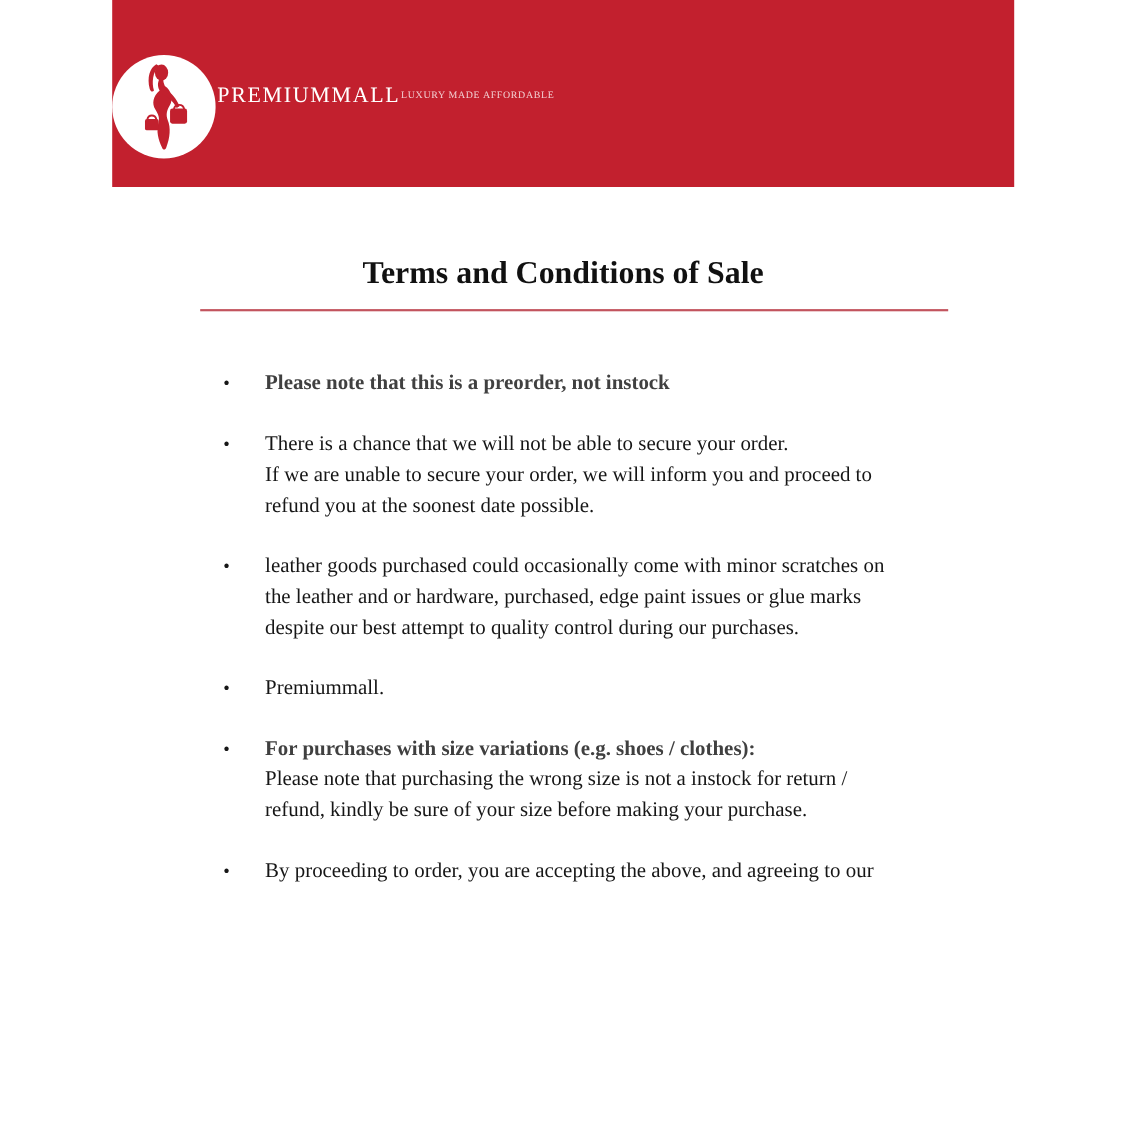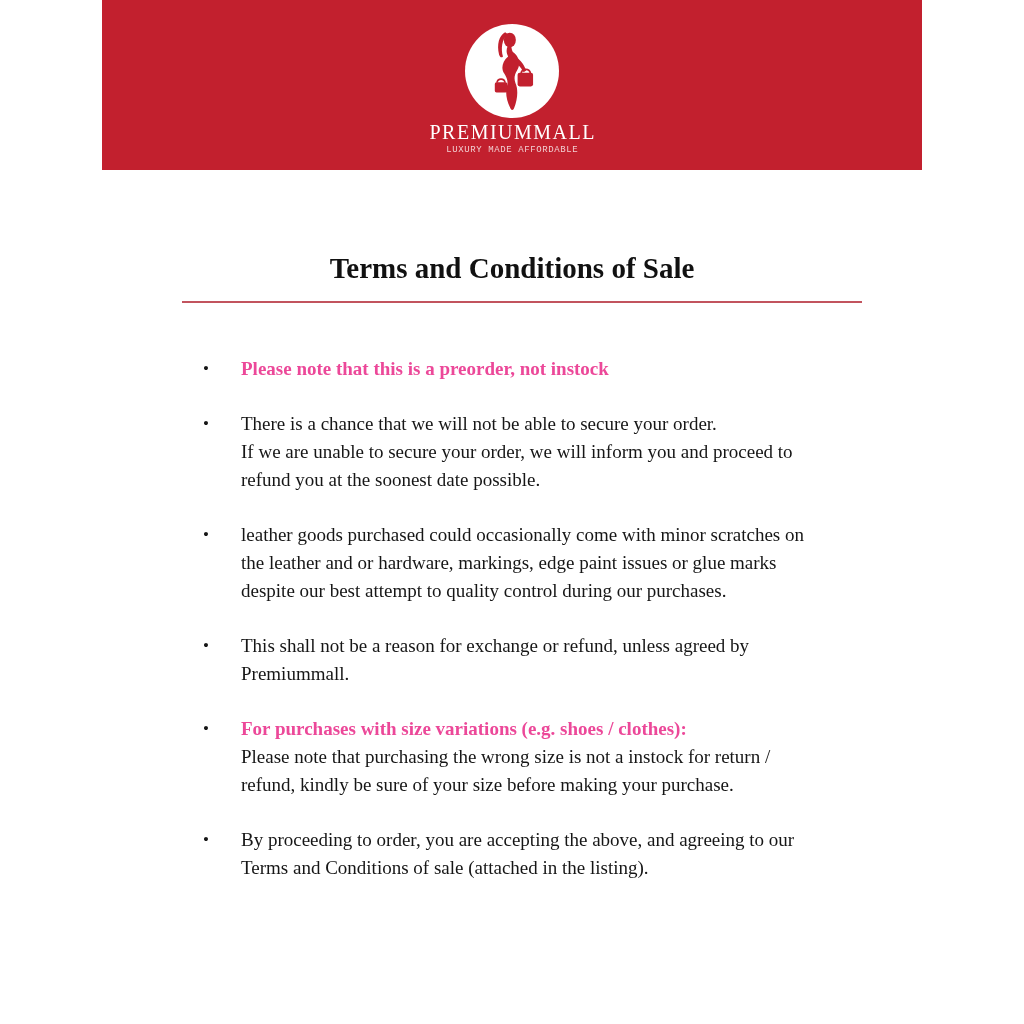--- a/index.html
+++ b/index.html
@@ -7,49 +7,48 @@
   body {
     font-family: "Liberation Serif", "DejaVu Serif", serif;
     color:#161616;
     width:1024px; height:1024px; overflow:hidden;
   }
 
   
   .brand-header {
     width:820px; height:170px; margin:0 auto;
     background:#c2202e;
-    display:flex; flex-direction:column; align-items:center;
+    display:flex; flex-direction:row; align-items:center;
   }
   .logo-circle {
     width:94px; height:94px; margin-top:24px;
     background:#ffffff; border-radius:50%;
     display:flex; align-items:center; justify-content:center;
     overflow:hidden;
   }
   .logo-circle svg { width:86px; height:86px; display:block; }
   .brand-name {
     margin-top:3px;
     color:#ffffff; font-size:20px; line-height:22px;
     letter-spacing:1.5px; padding-left:1.5px;
     text-align:center;
   }
   .brand-tagline {
     margin-top:2px;
     color:rgba(255,255,255,0.78); font-size:9px; line-height:11px;
     letter-spacing:0.6px; padding-left:0.6px;
     text-align:right;
-    font-family:Liberation Mono, monospace;
   }
 
   
   .doc {
     width:680px; margin:0 auto;
   }
   .doc-title {
-    margin-top:82px;
+    margin-top:62px;
     text-align:center;
     font-size:29px; line-height:32px; font-weight:bold;
     color:#111111;
   }
   .title-divider {
     margin-top:17px; margin-left:10px;
     width:680px; height:2px;
     background:#c2545e;
   }
   ul.terms-list {
@@ -66,21 +65,21 @@
     flex:none; width:38px;
     font-size:17px; line-height:28px;
     color:#161616;
   }
   .content { flex:1 1 auto; min-width:0; }
   .line {
     font-size:19px; line-height:28px;
     white-space:nowrap;
   }
   .red-bold {
-    color:#ec4899; font-weight:bold;
+    color:#404040; font-weight:bold;
   }
 </style>
 </head>
 <body>
 
 <div class="brand-header">
   <div class="logo-circle">
     <span>
       <svg viewBox="0 0 100 100" xmlns="http://www.w3.org/2000/svg">
         <g fill="#c2202e" stroke="none">
@@ -134,44 +133,42 @@
         <div class="line">There is a chance that we will not be able to secure your order.</div>
         <div class="line">If we are unable to secure your order, we will inform you and proceed to</div>
         <div class="line">refund you at the soonest date possible.</div>
       </div>
     </li>
 
     <li class="bullet">
       <span class="marker">•</span>
       <div class="content">
         <div class="line">leather goods purchased could occasionally come with minor scratches on</div>
-        <div class="line">the leather and or hardware, markings, edge paint issues or glue marks</div>
+        <div class="line">the leather and or hardware, purchased, edge paint issues or glue marks</div>
         <div class="line">despite our best attempt to quality control during our purchases.</div>
       </div>
     </li>
 
     <li class="bullet">
       <span class="marker">•</span>
       <div class="content">
-        <div class="line">This shall not be a reason for exchange or refund, unless agreed by</div>
         <div class="line">Premiummall.</div>
       </div>
     </li>
 
     <li class="bullet">
       <span class="marker">•</span>
       <div class="content">
         <div class="line red-bold">For purchases with size variations (e.g. shoes / clothes):</div>
         <div class="line">Please note that purchasing the wrong size is not a instock for return /</div>
         <div class="line">refund, kindly be sure of your size before making your purchase.</div>
       </div>
     </li>
 
     <li class="bullet">
       <span class="marker">•</span>
       <div class="content">
         <div class="line">By proceeding to order, you are accepting the above, and agreeing to our</div>
-        <div class="line">Terms and Conditions of sale (attached in the listing).</div>
       </div>
     </li>
 
   </ul>
 </div>
 
 </body></html>

